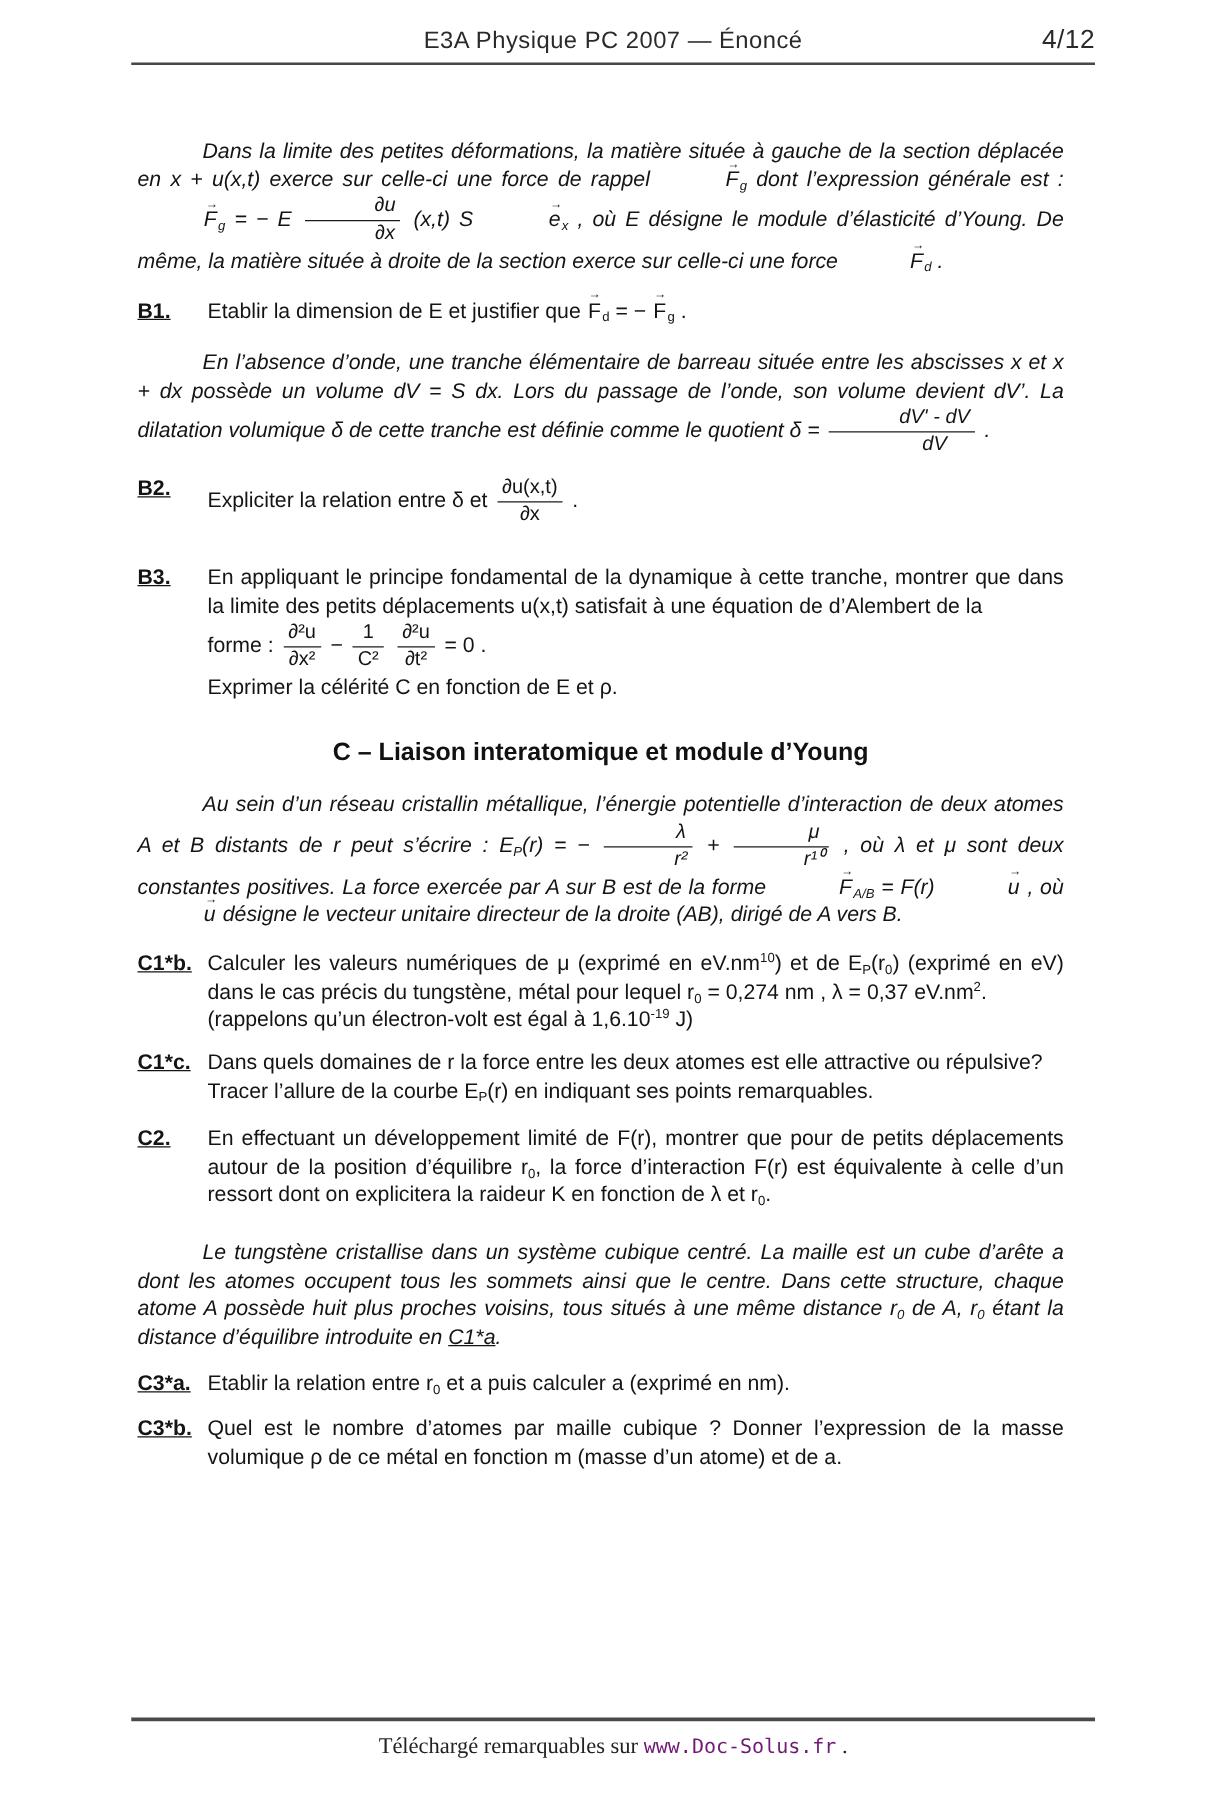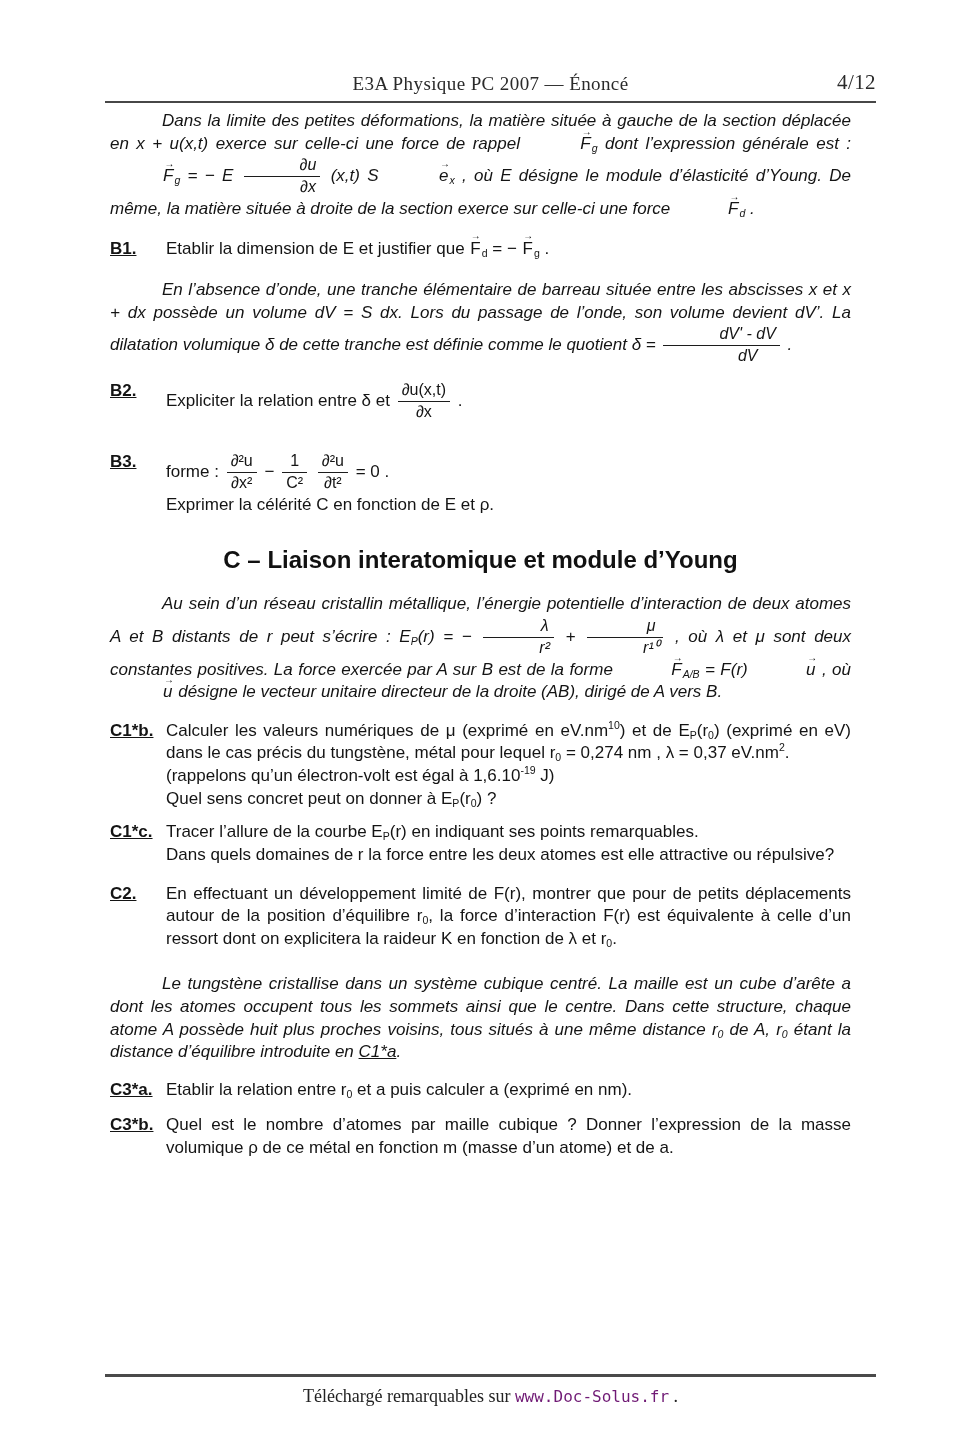--- a/index.html
+++ b/index.html
@@ -2,33 +2,33 @@
 <html lang="fr"><head>
 <meta charset="utf-8">
 <style>
   html,body{margin:0;padding:0;background:#ffffff;}
   body{
     width:980px;height:1441px;position:relative;overflow:hidden;
     font-family:"Liberation Sans",sans-serif;color:#141414;
   }
   
   .hdr{position:absolute;top:0;left:105px;width:771px;}
-  .hdr-row{position:relative;padding-top:73px;text-align:center;
-    font-family:Liberation Serif, serif;font-size:19px;color:#2a2a2a;letter-spacing:.4px;}
+  .hdr-row{position:relative;padding-top:22px;text-align:center;
+    font-family:Liberation Sans, sans-serif;font-size:19px;color:#2a2a2a;letter-spacing:.4px;}
   .hdr-page{position:absolute;right:0;bottom:0;font-size:21px;text-align:center;}
   .rule{border:none;border-top:2.5px solid #474747;margin:6px 0 0;}
   
   .content{position:absolute;top:88px;left:110px;width:741px;}
   p.para{margin:0;text-align:justify;font-size:17px;line-height:1.33;}
   .it{font-style:italic;}
   .ind{text-indent:52px;}
   .q{display:flex;}
   .qlab{flex:0 0 56px;font-weight:bold;text-decoration:underline;font-size:17px;line-height:1.33;}
   .qbody{flex:1;min-width:0;}
-  .heading{margin:0;text-align:center;font-size:24px;font-weight:bold;color:#111;}
+  .heading{margin:0;text-align:center;font-size:20px;font-weight:bold;color:#111;}
   
   .frac{display:inline-flex;flex-direction:column;vertical-align:middle;
     text-align:center;margin:1px 3px;line-height:1.18;font-size:16px;font-style:inherit;}
   .frac .num{display:block;border-bottom:1.5px solid #1c1c1c;padding:0 4px 1px;}
   .frac .den{display:block;padding:1px 4px 0;}
   .vec{position:relative;display:inline-block;padding:0 1px;}
   .vec::after{content:"→";position:absolute;left:52%;top:-0.62em;transform:translateX(-50%);
     font-size:0.58em;font-style:normal;line-height:1;}
   sub{font-size:0.62em;line-height:0;vertical-align:-0.3em;}
   sup{font-size:0.62em;line-height:0;vertical-align:0.62em;}
@@ -76,20 +76,21 @@
       <p class="para">Expliciter la relation entre δ et <span class="frac">
             <span class="num">∂u(x,t)</span>
             <span class="den">∂x</span>
           </span> .</p>
     </div>
   </div>
 
   <div class="q" style="margin-top:28px">
     <span class="qlab">B3.</span>
     <div class="qbody">
+      <p class="para">En appliquant le principe fondamental de la dynamique à cette tranche, montrer que dans la limite des petits déplacements u(x,t) satisfait à une équation de d’Alembert de la</p>
       <p class="para">forme :  <span class="frac">
             <span class="num">∂²u</span>
             <span class="den">∂x²</span>
           </span> − <span class="frac">
             <span class="num">1</span>
             <span class="den">C²</span>
           </span> <span class="frac">
             <span class="num">∂²u</span>
             <span class="den">∂t²</span>
           </span> = 0 .</p>
@@ -106,29 +107,28 @@
         <span class="num">μ</span>
         <span class="den">r¹⁰</span>
       </span> , où λ et μ sont deux constantes positives. La force exercée par A sur B est de la forme <span class="vec">F</span><sub>A/B</sub> = F(r) <span class="vec">u</span> , où <span class="vec">u</span> désigne le vecteur unitaire directeur de la droite (AB), dirigé de A vers B.</p>
 
 
   <div class="q" style="margin-top:16px">
     <span class="qlab">C1*b.</span>
     <div class="qbody">
       <p class="para">Calculer les valeurs numériques de μ (exprimé en eV.nm<sup>10</sup>) et de E<sub>P</sub>(r<sub>0</sub>) (exprimé en eV) dans le cas précis du tungstène, métal pour lequel r<sub>0</sub> = 0,274 nm , λ = 0,37 eV.nm<sup>2</sup>.</p>
       <p class="para">(rappelons qu’un électron-volt est égal à 1,6.10<sup>-19</sup> J)</p>
-      <p class="para">Quel sens concret peut on donner à E<sub>P</sub>(r<sub>0</sub>) ?</p>
     </div>
   </div>
 
   <div class="q" style="margin-top:11px">
     <span class="qlab">C1*c.</span>
     <div class="qbody">
+      <p class="para">Dans quels domaines de r la force entre les deux atomes est elle attractive ou répulsive?</p>
       <p class="para">Tracer l’allure de la courbe E<sub>P</sub>(r) en indiquant ses points remarquables.</p>
-      <p class="para">Dans quels domaines de r la force entre les deux atomes est elle attractive ou répulsive?</p>
     </div>
   </div>
 
   <div class="q" style="margin-top:16px">
     <span class="qlab">C2.</span>
     <div class="qbody">
       <p class="para">En effectuant un développement limité de F(r), montrer que pour de petits déplacements autour de la position d’équilibre r<sub>0</sub>, la force d’interaction F(r) est équivalente à celle d’un ressort dont on explicitera la raideur K en fonction de λ et r<sub>0</sub>.</p>
     </div>
   </div>
 

